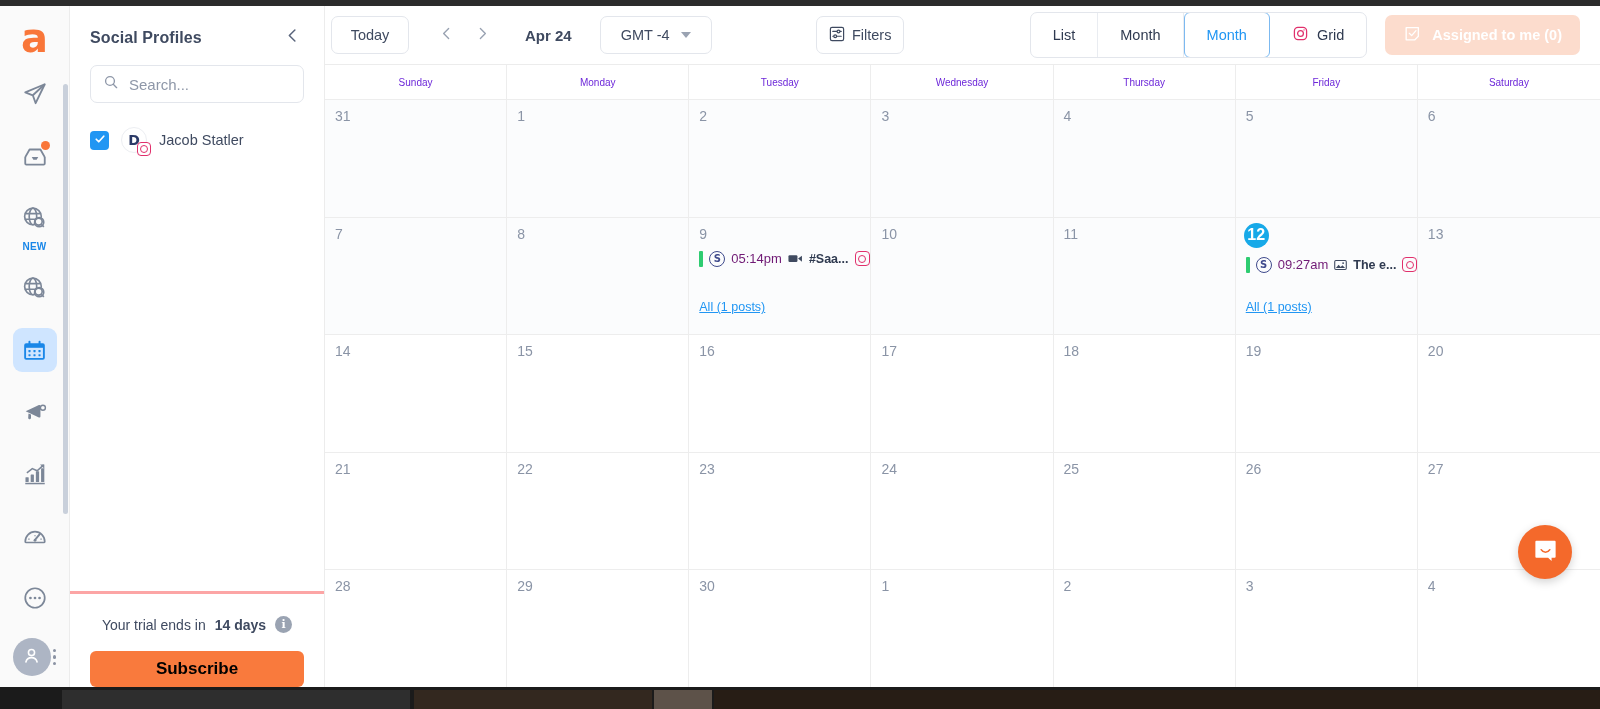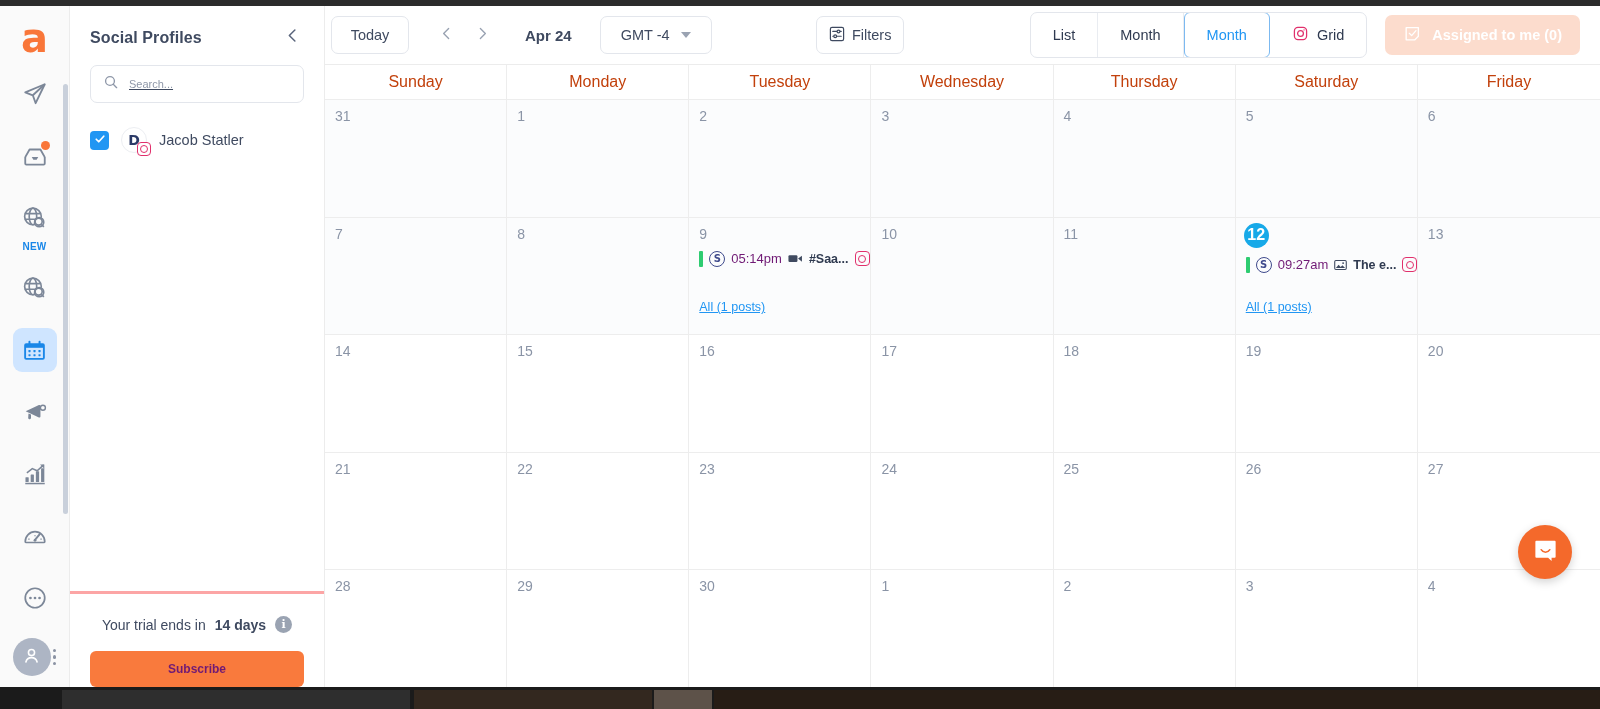--- a/index.html
+++ b/index.html
@@ -100,23 +100,23 @@
   }
   .panel-title { font-size: 16px; font-weight: 700; color: #3f4a60; letter-spacing: .1px; }
   .collapse-btn { cursor: pointer; color: #5a657c; display: flex; }
   .search-wrap { padding: 16px 20px 0 20px; }
   .search-box {
     display: flex; align-items: center; gap: 10px;
     height: 38px; border: 1px solid #e3e6ec; border-radius: 7px;
     padding: 0 12px;
   }
   .search-box input {
-    border: 0; outline: 0; font-size: 11px; color: #3f4a60;
+    border: 0; outline: 0; font-size: 15px; color: #3f4a60;
     font-family: "Liberation Sans", sans-serif;
-    width: 100%; background: transparent; text-decoration: underline;
+    width: 100%; background: transparent;
   }
   .search-box input::placeholder { color: #8e97a8; }
   .profile-list { padding: 24px 20px 0 20px; flex: 1; }
   .profile-row { display: flex; align-items: center; gap: 12px; }
   .cbox {
     width: 19px; height: 19px; border-radius: 4px; background: #2196f3;
     display: flex; align-items: center; justify-content: center;
     cursor: pointer; flex: none;
   }
   .profile-ava {
@@ -145,21 +145,21 @@
   }
   .trial-line b { font-weight: 700; }
   .info-i {
     width: 17px; height: 17px; border-radius: 50%; background: #9aa3b2;
     color: #fff; font-size: 11px; font-weight: 700;
     display: flex; align-items: center; justify-content: center;
     font-family: "DejaVu Serif", serif; cursor: pointer;
   }
   .subscribe {
     margin-top: 18px; width: 100%; height: 36px; border: 0; border-radius: 6px;
-    background: #f97a3d; color: #701a75; font-size: 12px; font-weight: 700;
+    background: #f97a3d; color: #000000; font-size: 17px; font-weight: 700;
     font-family: "Liberation Sans", sans-serif; cursor: pointer;
   }
 
   
   .main {
     position: absolute; top: 6px; left: 325px; width: 1275px; height: 681px;
     background: #ffffff;
     display: flex; flex-direction: column;
   }
   .toolbar {
@@ -204,21 +204,21 @@
     display: flex; align-items: center; border-radius: 7px;
     background: #fcdccd; color: #ffffff; font-size: 14.5px; font-weight: 700;
     cursor: pointer; white-space: nowrap; text-align: center;
   }
 
   
   .cal { flex: 1; display: flex; flex-direction: column; border-top: 1px solid #ececec; }
   .dow-row { display: grid; grid-template-columns: repeat(7, 1fr); }
   .dow {
     height: 34px; display: flex; align-items: center; justify-content: center;
-    font-size: 16px; color: #c2410c;
+    font-size: 10px; color: #6d28d9;
     border-right: 1px solid #ededed;
   }
   .dow:last-child { border-right: 0; }
   .weeks { flex: 1; display: flex; flex-direction: column; }
   .week { flex: 1; display: grid; grid-template-columns: repeat(7, 1fr); border-top: 1px solid #ededed; }
   .day {
     position: relative; border-right: 1px solid #ededed;
     padding: 8px 10px 0 10px; overflow: hidden;
   }
   .day:last-child { border-right: 0; }
@@ -531,22 +531,22 @@
     </div>
 
     <div class="cal">
 
       <div class="dow-row">
         <div class="dow">Sunday</div>
         <div class="dow">Monday</div>
         <div class="dow">Tuesday</div>
         <div class="dow">Wednesday</div>
         <div class="dow">Thursday</div>
+        <div class="dow">Friday</div>
         <div class="dow">Saturday</div>
-        <div class="dow">Friday</div>
       </div>
 
       <div class="weeks">
 
         <div class="week">
           <div class="day shade">
               <div class="daynum">31</div>
             </div>
           <div class="day shade">
               <div class="daynum">1</div>

